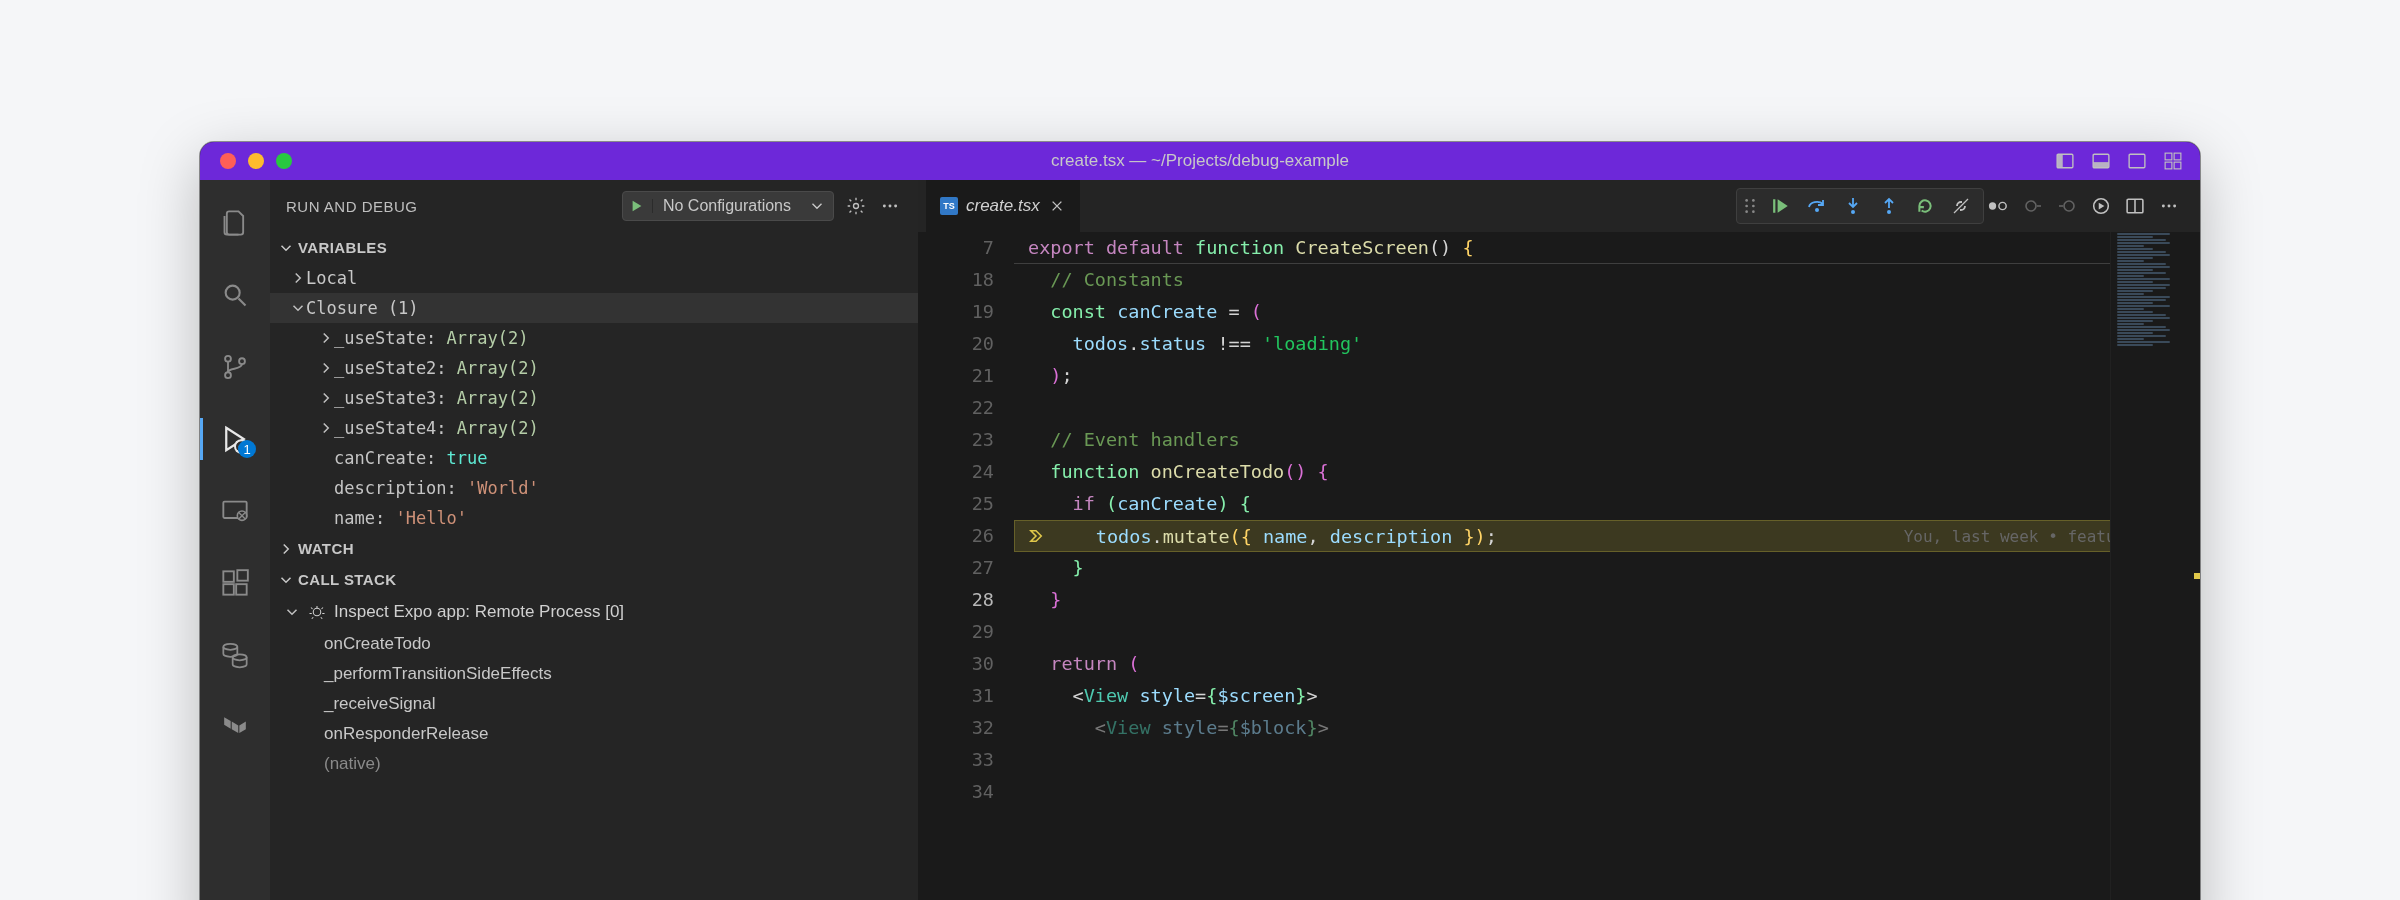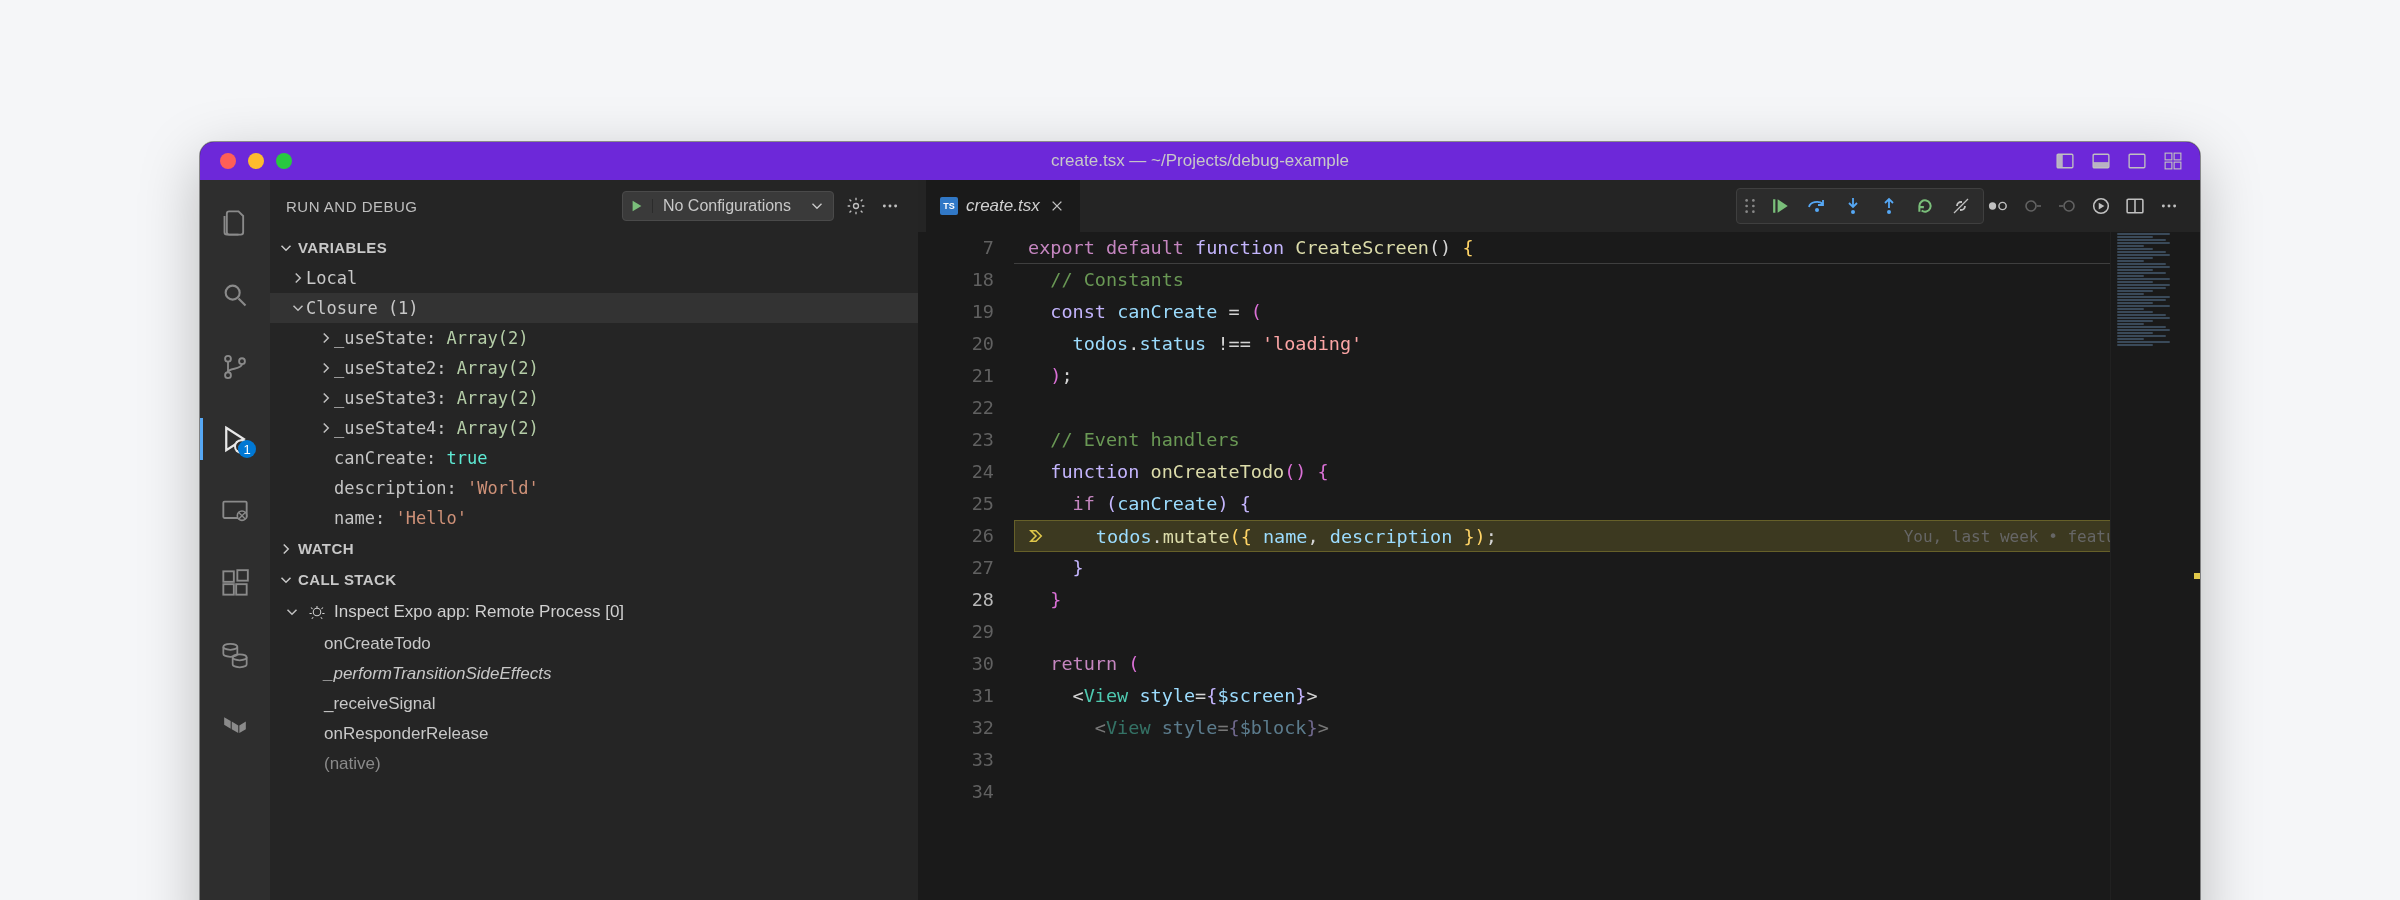--- a/index.html
+++ b/index.html
@@ -273,26 +273,26 @@
   height: 32px;
   white-space: pre;
   padding-left: 14px;
   position: relative;
 }
 .line7 { border-bottom:1px solid #3f3f3f; }
 .hl-line { background: rgba(150, 140, 50, 0.28); border:1px solid rgba(180,170,60,0.35); }
 .codelens { position:absolute; right:16px; top:0; color:#666; font-size:16px; }
 
 .tk-k { color:#c586c0; }
-.tk-d { color:#c4b5fd; }
+.tk-d { color:#86efac; }
 .tk-fn { color:#dcdcaa; }
 .tk-id { color:#9cdcfe; }
 .tk-t { color:#4ec9b0; }
 .tk-c { color:#6a9955; }
-.tk-s { color:#fca5a5; }
+.tk-s { color:#22c55e; }
 .tk-p { color:#d4d4d4; }
 .tk-br { color:#ffd466; }
 .tk-brp { color:#da70d6; }
 .minimap {
   position:absolute;
   right:0; top:0;
   width:90px;
   height:100%;
   background:#1a1a1a;
   border-left:1px solid rgba(255,255,255,0.03);
@@ -540,21 +540,21 @@
             </span>
           <svg width="18" height="18" viewBox="0 0 24 24">
               <circle cx="12" cy="12" r="5" fill="none" stroke="currentColor" stroke-width="1.4"></circle>
               <path d="M12 4v3M6 8l-2-2M18 8l2-2M5 14H2M22 14h-3M7 19l-2 2M17 19l2 2" stroke="currentColor" stroke-width="1.4"></path>
             </svg>
           <span>Inspect Expo app: Remote Process [0]</span>
         </div>
         <div class="row" style="padding-left:54px;">
             <span>onCreateTodo</span>
           </div>
-        <div class="row" style="padding-left:54px;font-style:italic;">
+        <div class="row" style="padding-left:54px;">
             <span>_performTransitionSideEffects</span>
           </div>
         <div class="row" style="padding-left:54px;">
             <span>_receiveSignal</span>
           </div>
         <div class="row" style="padding-left:54px;">
             <span>onResponderRelease</span>
           </div>
         <div class="row" style="padding-left:54px;color:#8a8a8a;">
             <span>(native)</span>

